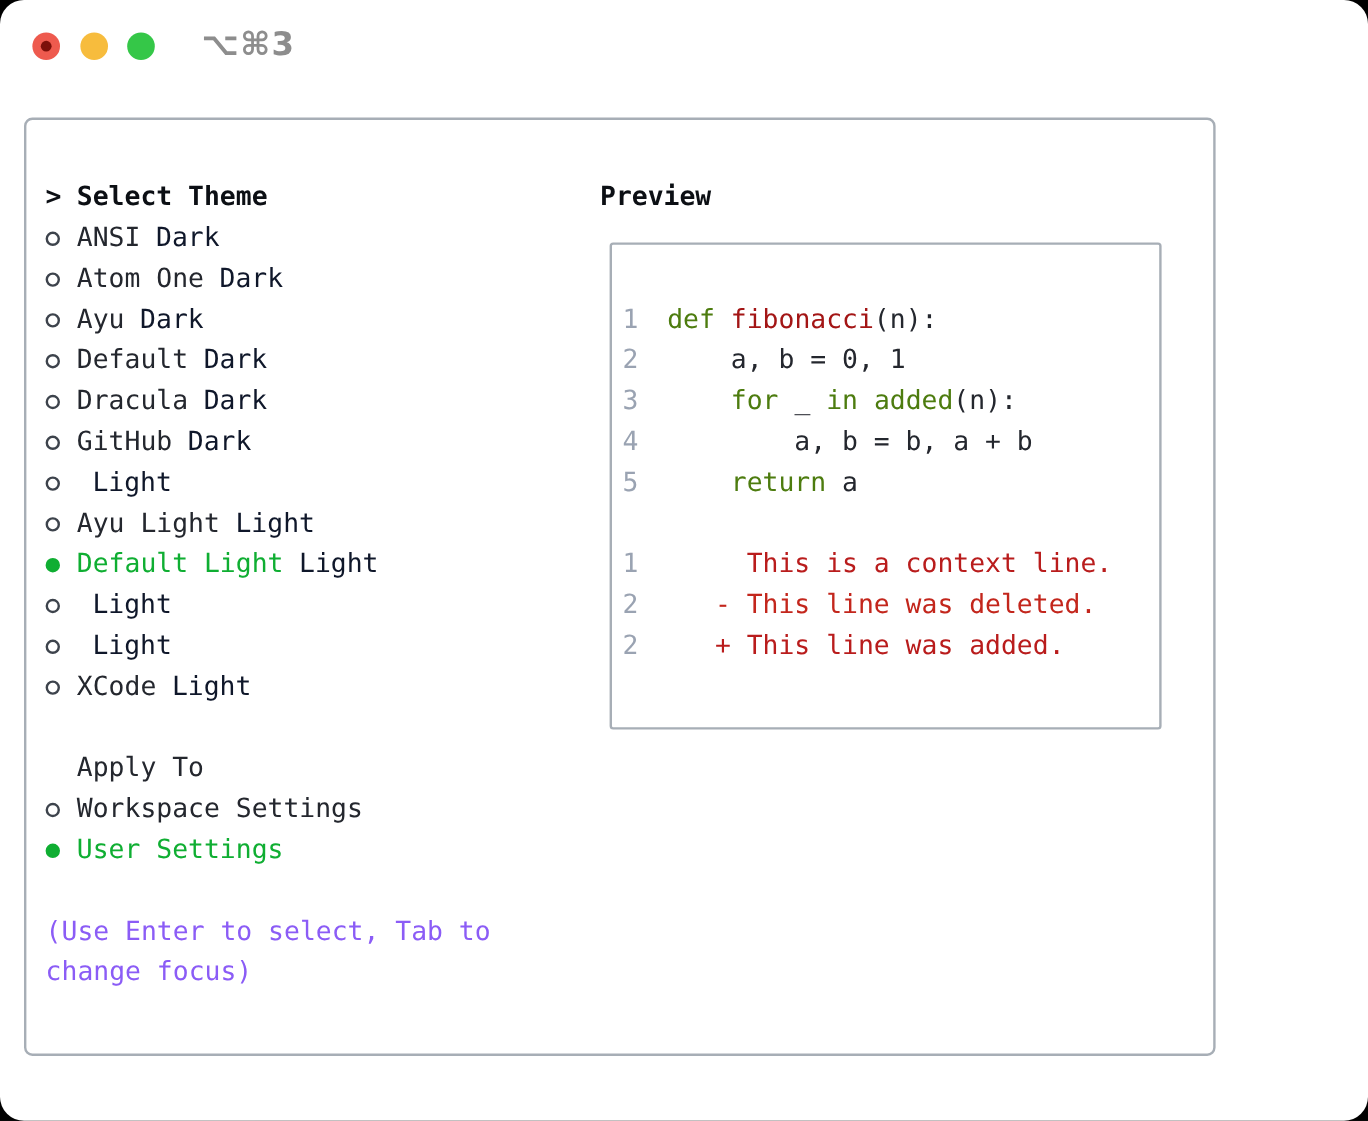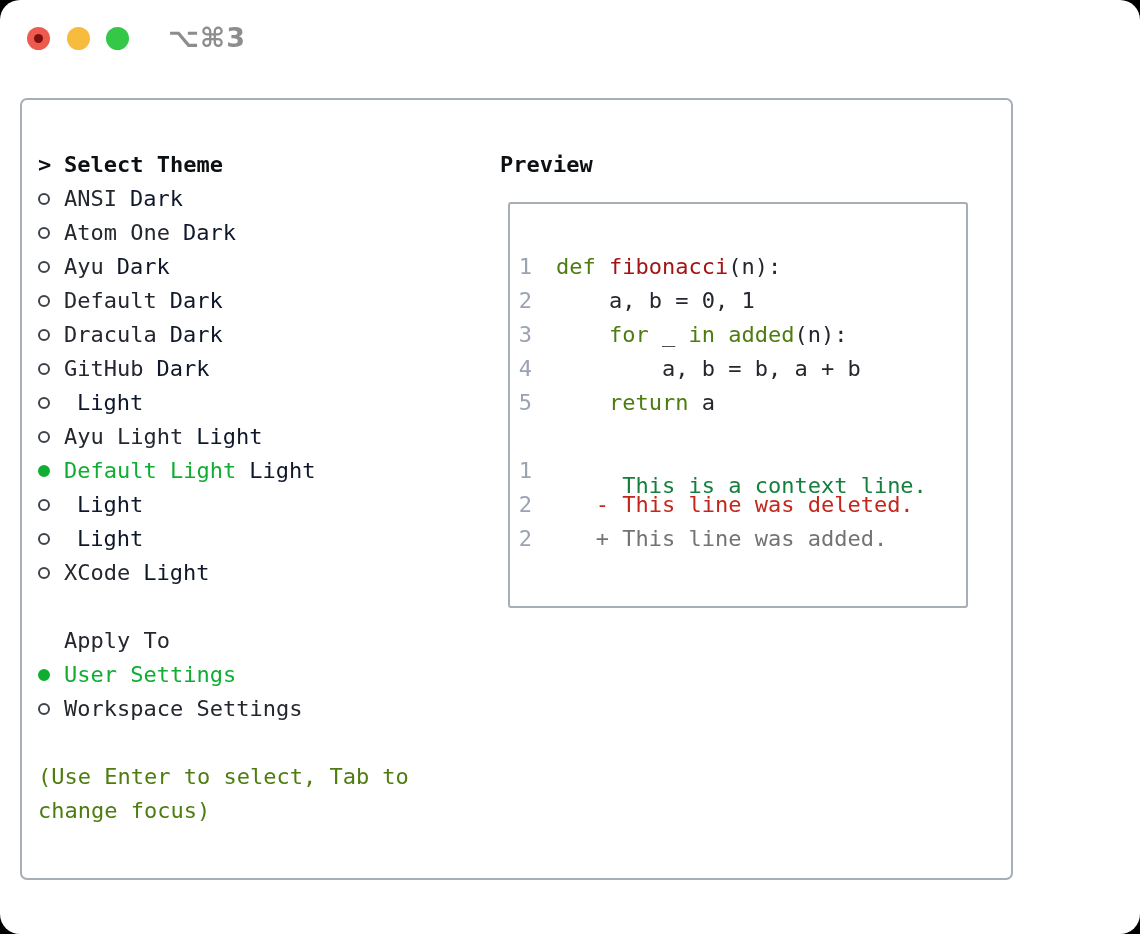--- a/index.html
+++ b/index.html
@@ -39,38 +39,38 @@
   .circle { width:12px; height:12px; border:2px solid #3d434c; border-radius:50%; }
   .circle.sel { background:#0fae32; border-color:#0fae32; }
   .caret { width:26px; flex:none; font-weight:bold; color:#0c0f14; }
   .bold  { font-weight:bold; color:#0c0f14; }
   .tname { color:#24272e; }
   .tname.selname { color:#0fae32; }
   .tvar { color:#0f172a; margin-left:13px; }
   .opt-sel { color:#0fae32; }
   .indent { margin-left:26px; }
   .spacer34 { height:34px; }
-  .hint { width:420px; font-size:22px; line-height:34px; color:#4d7c0f; }
+  .hint { width:420px; font-size:22px; line-height:34px; color:#8b5cf6; }
 
   
   .preview-title { position:absolute; left:478px; top:48px; height:34px;
                    line-height:34px; font-size:22px; font-weight:bold; color:#0c0f14; }
   .preview-box {
     position:absolute; left:486px; top:102px; width:460px; height:406px;
     border:2px solid #a7aeb6; border-radius:3px; background:#fff;
     padding:46px 0 0 8px; overflow:hidden;
   }
   .crow { display:flex; height:34px; line-height:34px; font-size:22px; white-space:pre; }
   .num { width:14px; flex:none; text-align:right; color:#9aa3b2; margin-right:24px; }
   .pl  { color:#24272e; }
   .kw  { color:#4d7c0f; }
   .fn  { color:#a31515; }
-  .ctx { color:#15803d;margin-top:15px; }
+  .ctx { color:#b91c1c; }
   .del { color:#c3261c; }
-  .add { color:#737373; }
+  .add { color:#b91c1c; }
 </style>
 </head>
 <body>
 
 <div class="window">
 
   <div class="titlebar">
     <span class="tl red">
       <span class="tl-dot"></span>
     </span>
@@ -102,22 +102,22 @@
           <div class="row"><span class="marker"><span class="circle"></span></span><span class="tname">XCode</span><span class="tvar">Light</span></div>
         </div>
 
       <div class="spacer34"></div>
 
       <div class="row">
         <span class="indent">Apply To</span>
       </div>
 
       <div id="apply-list">
+          <div class="row"><span class="marker"><span class="circle"></span></span><span class="tname">Workspace Settings</span></div>
           <div class="row"><span class="marker"><span class="circle sel"></span></span><span class="opt-sel">User Settings</span></div>
-          <div class="row"><span class="marker"><span class="circle"></span></span><span class="tname">Workspace Settings</span></div>
         </div>
 
       <div class="spacer34"></div>
 
       <div class="hint">(Use Enter to select, Tab to change focus)</div>
     </div>
 
     <div class="preview-title">Preview</div>
 
     <div class="preview-box">

